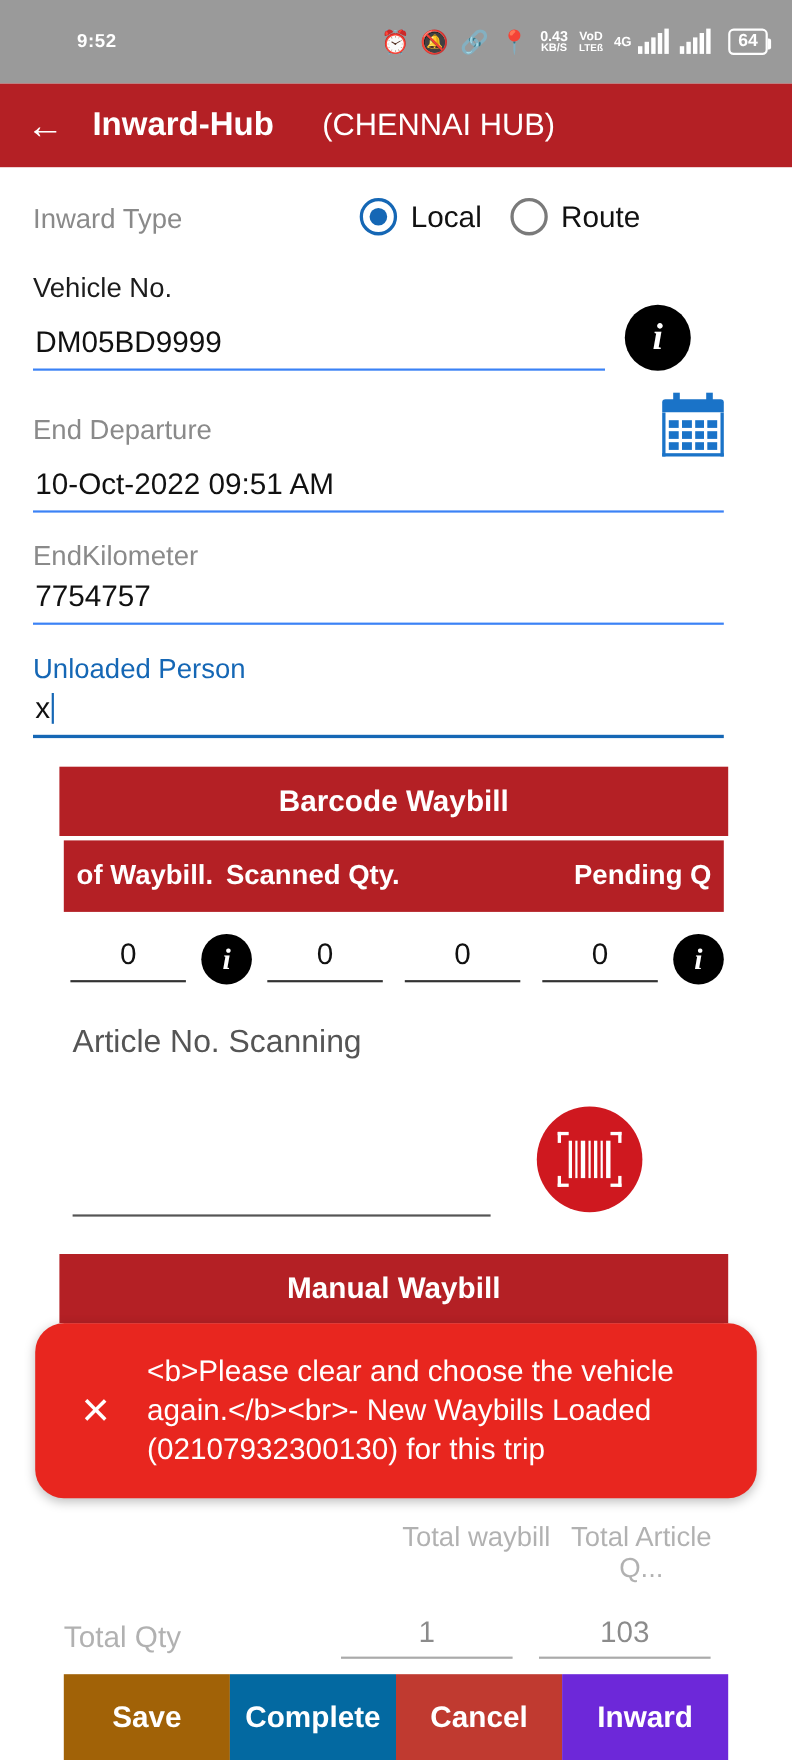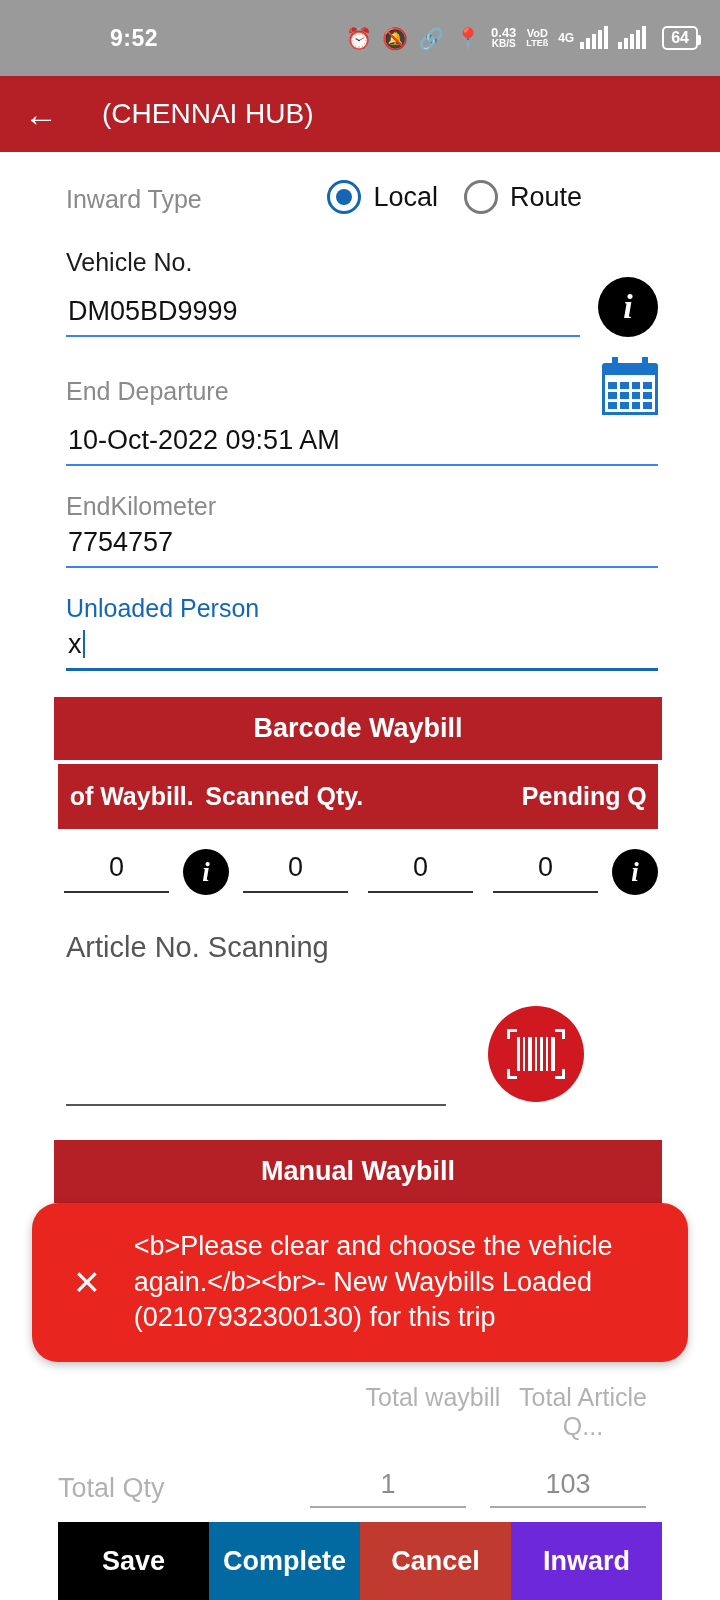--- a/index.html
+++ b/index.html
@@ -10,21 +10,21 @@
     overflow: hidden;
   }
   .screen { position: relative; width: 720px; height: 1600px; background: #fff; }
 
   
   .statusbar {
     height: 76px; background: #9a9a9a; color: #fff;
     display: flex; align-items: center; justify-content: space-between;
     padding: 0 22px;
   }
-  .status-time { font-size: 23px; font-weight: 600; letter-spacing: .5px; margin-left: 88px; }
+  .status-time { font-size: 17px; font-weight: 600; letter-spacing: .5px; margin-left: 48px; }
   .status-icons { display: flex; align-items: center; gap: 10px; }
   .sic { font-size: 21px; line-height: 1; display: inline-block; }
   .netspeed { font-size: 13px; line-height: 11px; text-align: center; font-weight: 700; }
   .netspeed small { display: block; font-size: 10px; font-weight: 700; }
   .volte { font-size: 11px; line-height: 10px; text-align: center; font-weight: 700; border-radius: 2px;}
   .volte small { display:block; font-size: 9px;}
   .bars { display: inline-flex; align-items: flex-end; gap: 2px; height: 22px; }
   .bars i { display: block; width: 4px; background: #fff; }
   .bars i:nth-child(1){height:7px}.bars i:nth-child(2){height:11px}
   .bars i:nth-child(3){height:15px}.bars i:nth-child(4){height:19px}.bars i:nth-child(5){height:23px}
@@ -38,21 +38,21 @@
   
   .appbar {
     height: 76px; background: #b42025; color: #fff;
     display: flex; align-items: center; padding: 0 24px; gap: 26px;
   }
   .back-arrow { font-size: 34px; line-height: 1; }
   .app-title { font-size: 30px; font-weight: 700; }
   .app-sub { font-size: 28px; font-weight: 400; margin-left: 18px; }
 
   
-  .form { padding: 28px 62px 0 66px; }
+  .form { padding: 28px 62px 0 30px; }
   .row-inline { display: flex; align-items: center; }
   .field-label { color: #8a8a8a; font-size: 25px; }
   .field-label.dark { color: #1c1c1c; }
   .field-label.blue { color: #1567b5; }
 
   .radio-group { display: flex; align-items: center; gap: 0; margin-left: auto; margin-right: 76px; }
   .radio { width: 34px; height: 34px; border-radius: 50%; border: 3px solid #7a7a7a; position: relative; }
   .radio.checked { border-color: #1567b5; }
   .radio.checked:after {
     content:""; position: absolute; left: 6px; top: 6px; width: 16px; height: 16px;
@@ -148,21 +148,21 @@
   .toast .x { font-size: 44px; line-height: 1; font-weight: 300; flex: 0 0 auto; padding: 0 8px;}
   .toast .msg { font-size: 27px; line-height: 1.32; }
 
   
   .bottombar {
     position: absolute; left: 0; right: 0; bottom: 0; height: 78px;
     display: flex; padding: 0 58px;
   }
   .btn { flex: 1; display: flex; align-items: center; justify-content: center;
          color: #fff; font-size: 27px; font-weight: 700; }
-  .btn.save { background: #000000; }
+  .btn.save { background: #a16207; }
   .btn.complete { background: #0369a1; }
   .btn.cancel { background: #c03a30; }
   .btn.inward { background: #6d28d9; }
 </style>
 </head>
 <body>
 
 <div class="screen">
 
   <div class="statusbar">
@@ -194,20 +194,21 @@
           <i></i>
           <i></i>
           <i></i>
         </span>
       <span class="battery">64</span>
     </div>
   </div>
 
   <div class="appbar">
     <span class="back-arrow">←</span>
+    <span class="app-title">Inward-Hub</span>
     <span class="app-sub">(CHENNAI HUB)</span>
   </div>
 
   <div class="form">
 
     <div class="inward-row">
       <span class="field-label">Inward Type</span>
       <div class="radio-group">
         <div class="radio-item">
           <span class="radio checked"></span>

